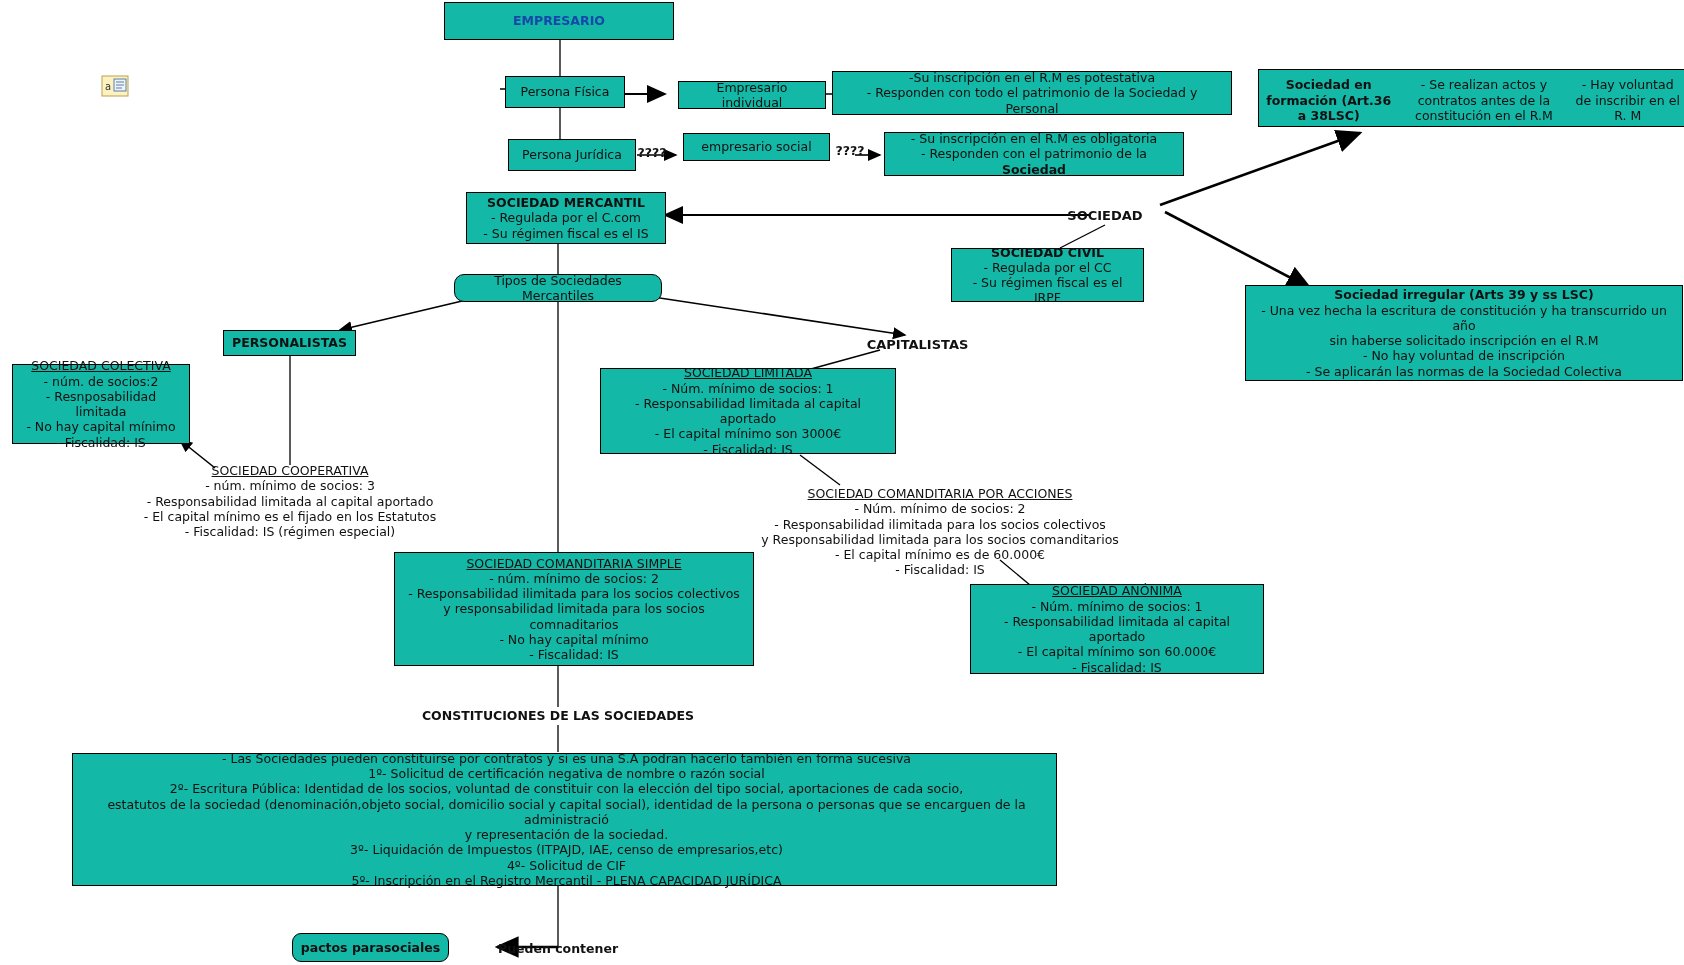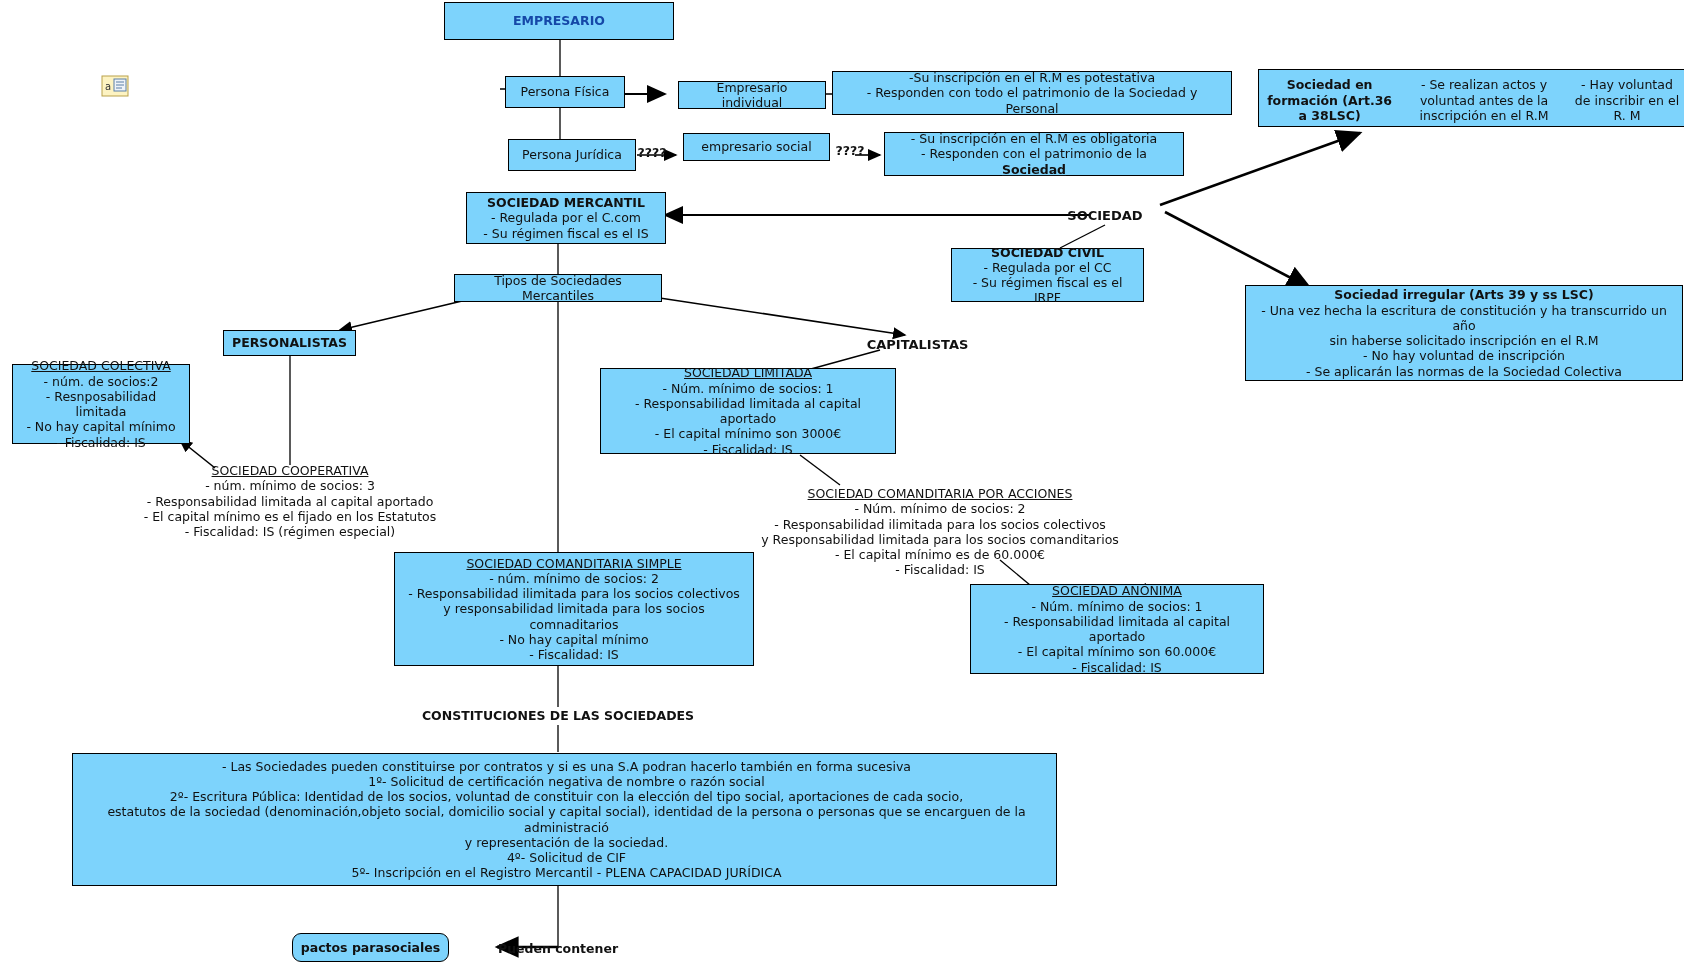--- a/index.html
+++ b/index.html
@@ -1,19 +1,19 @@
 <!DOCTYPE html>
 <html><head>
 <meta charset="utf-8">
 <style>
   html,body{margin:0;padding:0;background:#ffffff;}
   body{width:1684px;height:965px;position:relative;font-family:"DejaVu Sans",sans-serif;}
   #canvas{position:absolute;left:0;top:0;width:1684px;height:965px;}
   svg#links{position:absolute;left:0;top:0;width:1684px;height:965px;pointer-events:none;}
-  .node{position:absolute;box-sizing:border-box;background:#7dd3fc;border:1px solid #000;
+  .node{position:absolute;box-sizing:border-box;background:#14b8a6;border:1px solid #000;
         font-size:12.5px;color:#111;text-align:center;line-height:1.22;padding:3px 6px;}
   .plain{position:absolute;box-sizing:border-box;background:transparent;border:none;
         font-size:12.5px;color:#111;text-align:center;line-height:1.22;}
   .bold{font-weight:bold;}
   .blue{color:#1548a8;font-weight:bold;}
   .u{text-decoration:underline;}
   .icon-note{position:absolute;width:28px;height:22px;}
   .row{display:block;}
 </style>
 </head>
@@ -123,21 +123,21 @@
     </span>
   </div>
 
   <div class="node" style="left:832px;top:71px;width:400px;height:44px;display:flex;flex-direction:column;align-items:center;justify-content:center;">
     <span class="row">-Su inscripción en el R.M es potestativa</span>
     <span class="row">- Responden con todo el patrimonio de la Sociedad y Personal</span>
   </div>
 
   <div class="node" style="left:1258px;top:69px;width:429px;height:58px;display:flex;flex-direction:row;align-items:flex-end;justify-content:center;">
     <span class="row bold">Sociedad en formación (Art.36 a 38LSC)</span>
-    <span class="row">- Se realizan actos y voluntad antes de la inscripción en el R.M</span>
+    <span class="row">- Se realizan actos y contratos antes de la constitución en el R.M</span>
     <span class="row">- Hay voluntad de inscribir en el R. M</span>
   </div>
 
   <div class="node" style="left:1245px;top:285px;width:438px;height:96px;display:flex;flex-direction:column;align-items:center;justify-content:center;">
     <span class="row bold">Sociedad irregular (Arts 39 y ss LSC)</span>
     <span class="row">- Una vez hecha la escritura de constitución y ha transcurrido un año</span>
     <span class="row">sin haberse solicitado inscripción en el R.M</span>
     <span class="row">- No hay voluntad de inscripción</span>
     <span class="row">- Se aplicarán las normas de la Sociedad Colectiva</span>
   </div>
@@ -151,21 +151,21 @@
     <span class="row">- Regulada por el C.com</span>
     <span class="row">- Su régimen fiscal es el IS</span>
   </div>
 
   <div class="node" style="left:951px;top:248px;width:193px;height:54px;display:flex;flex-direction:column;align-items:center;justify-content:center;">
     <span class="row bold">SOCIEDAD CIVIL</span>
     <span class="row">- Regulada por el CC</span>
     <span class="row">- Su régimen fiscal es el IRPF</span>
   </div>
 
-  <div class="node" style="left:454px;top:274px;width:208px;height:28px;display:flex;align-items:center;justify-content:center;">
+  <div class="node" style="left:454px;top:274px;width:208px;height:28px;display:flex;align-items:center;justify-content:center;border-radius:10px;">
     <span>Tipos de Sociedades Mercantiles</span>
   </div>
 
   <div class="node bold" style="left:223px;top:330px;width:133px;height:26px;display:flex;align-items:center;justify-content:center;">
     <span>PERSONALISTAS</span>
   </div>
 
   <div class="plain bold" style="left:850px;top:337px;width:135px;font-size:13px;">
     <span>CAPITALISTAS</span>
   </div>
@@ -223,20 +223,21 @@
   <div class="plain bold" style="left:398px;top:708px;width:320px;font-size:12.5px;">
     <span>CONSTITUCIONES DE LAS SOCIEDADES</span>
   </div>
 
   <div class="node" style="left:72px;top:753px;width:985px;height:133px;display:flex;flex-direction:column;align-items:center;justify-content:center;padding-left:10px;">
     <span class="row">- Las Sociedades pueden constituirse por contratos y si es una S.A podran hacerlo también en forma sucesiva</span>
     <span class="row">1º- Solicitud de certificación negativa de nombre o razón social</span>
     <span class="row">2º- Escritura Pública: Identidad de los socios, voluntad de constituir con la elección del tipo social, aportaciones de cada socio,</span>
     <span class="row">estatutos de la sociedad (denominación,objeto social, domicilio social y capital social), identidad de la persona o personas que se encarguen de la administració</span>
     <span class="row">y representación de la sociedad.</span>
+    <span class="row">3º- Liquidación de Impuestos (ITPAJD, IAE, censo de empresarios,etc)</span>
     <span class="row">4º- Solicitud de CIF</span>
     <span class="row">5º- Inscripción en el Registro Mercantil - PLENA CAPACIDAD JURÍDICA</span>
   </div>
 
   <div class="plain bold" style="left:498px;top:941px;width:140px;text-align:left;">
     <span>Pueden contener</span>
   </div>
 
   <div class="node bold" style="left:292px;top:933px;width:157px;height:29px;display:flex;align-items:center;justify-content:center;border-radius:9px;">
     <span>pactos parasociales</span>

